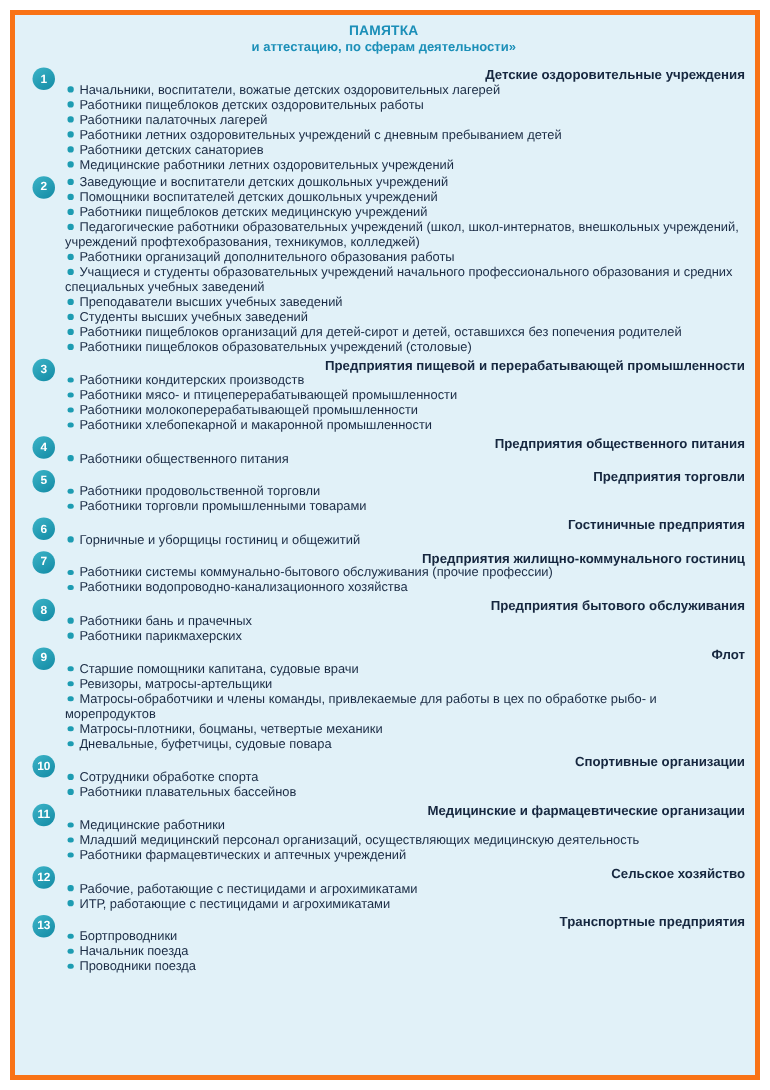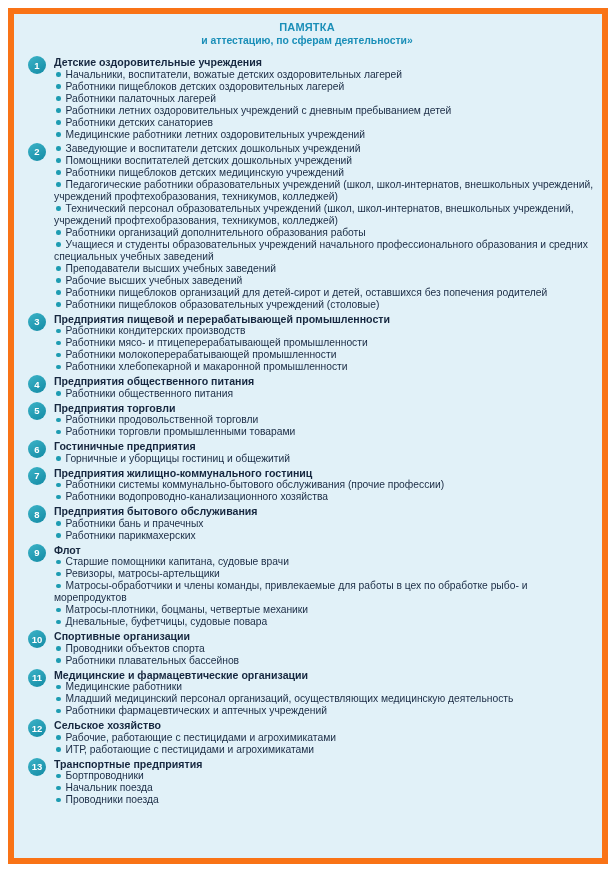--- a/index.html
+++ b/index.html
@@ -7,21 +7,21 @@
     width:616px;height:872px;
     background:#ffffff;
     font-family:"Liberation Sans",sans-serif;
     overflow:hidden;
   }
   .panel{
     box-sizing:border-box;
     margin:8px;
     width:600px;height:856px;
     background:#e1f1f8;
-    border:6px solid #f97316;
+    border:4px solid #f97316;
     padding:4px 8px 6px 6px;
     overflow:hidden;
   }
   .doc-header{text-align:center;margin:2px 0 9px 0;}
   .doc-title{
     color:#1b8fb8;font-weight:bold;font-size:11px;line-height:14px;
     letter-spacing:.2px;
   }
   .doc-subtitle{
     color:#1b8fb8;font-weight:bold;font-size:10.4px;line-height:13px;
@@ -30,21 +30,21 @@
   .num-col{flex:0 0 34px;display:flex;justify-content:center;}
   .num-badge{
     width:18px;height:18px;border-radius:50%;
     background:linear-gradient(145deg,#3db4c8,#128aa4);
     color:#ffffff;font-size:9.5px;font-weight:bold;
     display:flex;align-items:center;justify-content:center;
     margin-top:0;
   }
   .sec-body{flex:1;min-width:0;}
   .sec-heading{
-    color:#16273f;font-weight:bold;font-size:10.6px;line-height:12.5px;
+    color:#16273f;font-weight:bold;font-size:10.6px;line-height:12.5px;text-align:right;
   }
   .sec-item{
     color:#1a2b44;font-size:10.3px;line-height:12px;
   }
   .bullet{
     display:inline-block;width:4.5px;height:4.5px;border-radius:50%;
     background:#1d9cb2;margin:0 5px 1px 2px;vertical-align:middle;
   }
 </style>
 </head>
@@ -59,21 +59,21 @@
   <div id="sections">
   <div class="section">
     <div class="num-col">
       <div class="num-badge">1</div>
     </div>
     <div class="sec-body">
       <div class="sec-heading">Детские оздоровительные учреждения</div>
       <div>
   <div class="sec-item"><span class="bullet"></span><span>Начальники, воспитатели, вожатые детских оздоровительных лагерей</span></div>
 
-  <div class="sec-item"><span class="bullet"></span><span>Работники пищеблоков детских оздоровительных лагерей</span></div>
+  <div class="sec-item"><span class="bullet"></span><span>Работники пищеблоков детских оздоровительных работы</span></div>
 
   <div class="sec-item"><span class="bullet"></span><span>Работники палаточных лагерей</span></div>
 
   <div class="sec-item"><span class="bullet"></span><span>Работники летних оздоровительных учреждений с дневным пребыванием детей</span></div>
 
   <div class="sec-item"><span class="bullet"></span><span>Работники детских санаториев</span></div>
 
   <div class="sec-item"><span class="bullet"></span><span>Медицинские работники летних оздоровительных учреждений</span></div>
 </div>
     </div>
@@ -86,29 +86,28 @@
     <div class="sec-body">
       <div>
   <div class="sec-item"><span class="bullet"></span><span>Заведующие и воспитатели детских дошкольных учреждений</span></div>
 
   <div class="sec-item"><span class="bullet"></span><span>Помощники воспитателей детских дошкольных учреждений</span></div>
 
   <div class="sec-item"><span class="bullet"></span><span>Работники пищеблоков детских медицинскую учреждений</span></div>
 
   <div class="sec-item"><span class="bullet"></span><span>Педагогические работники образовательных учреждений (школ, школ-интернатов, внешкольных учреждений, учреждений профтехобразования, техникумов, колледжей)</span></div>
 
-  <div class="sec-item"><span class="bullet"></span><span>Технический персонал образовательных учреждений (школ, школ-интернатов, внешкольных учреждений, учреждений профтехобразования, техникумов, колледжей)</span></div>
 
   <div class="sec-item"><span class="bullet"></span><span>Работники организаций дополнительного образования работы</span></div>
 
   <div class="sec-item"><span class="bullet"></span><span>Учащиеся и студенты образовательных учреждений начального профессионального образования и средних специальных учебных заведений</span></div>
 
   <div class="sec-item"><span class="bullet"></span><span>Преподаватели высших учебных заведений</span></div>
 
-  <div class="sec-item"><span class="bullet"></span><span>Рабочие высших учебных заведений</span></div>
+  <div class="sec-item"><span class="bullet"></span><span>Студенты высших учебных заведений</span></div>
 
   <div class="sec-item"><span class="bullet"></span><span>Работники пищеблоков организаций для детей-сирот и детей, оставшихся без попечения родителей</span></div>
 
   <div class="sec-item"><span class="bullet"></span><span>Работники пищеблоков образовательных учреждений (столовые)</span></div>
 </div>
     </div>
   </div>
 
   <div class="section">
     <div class="num-col">
@@ -214,21 +213,21 @@
     </div>
   </div>
 
   <div class="section">
     <div class="num-col">
       <div class="num-badge">10</div>
     </div>
     <div class="sec-body">
       <div class="sec-heading">Спортивные организации</div>
       <div>
-  <div class="sec-item"><span class="bullet"></span><span>Проводники объектов спорта</span></div>
+  <div class="sec-item"><span class="bullet"></span><span>Сотрудники обработке спорта</span></div>
 
   <div class="sec-item"><span class="bullet"></span><span>Работники плавательных бассейнов</span></div>
 </div>
     </div>
   </div>
 
   <div class="section">
     <div class="num-col">
       <div class="num-badge">11</div>
     </div>

